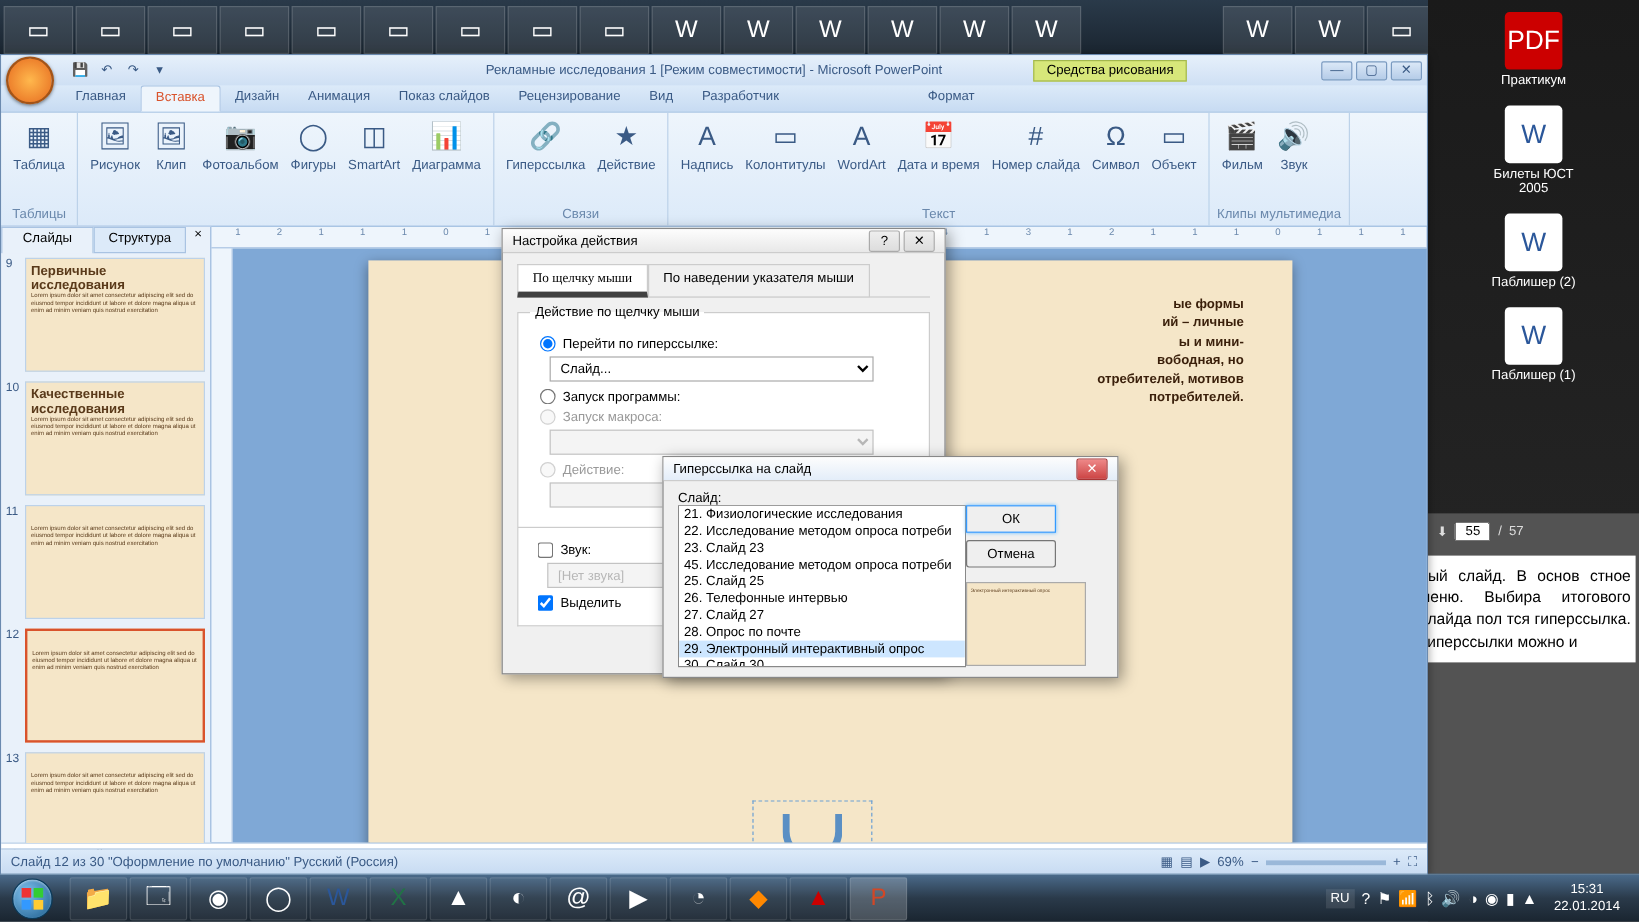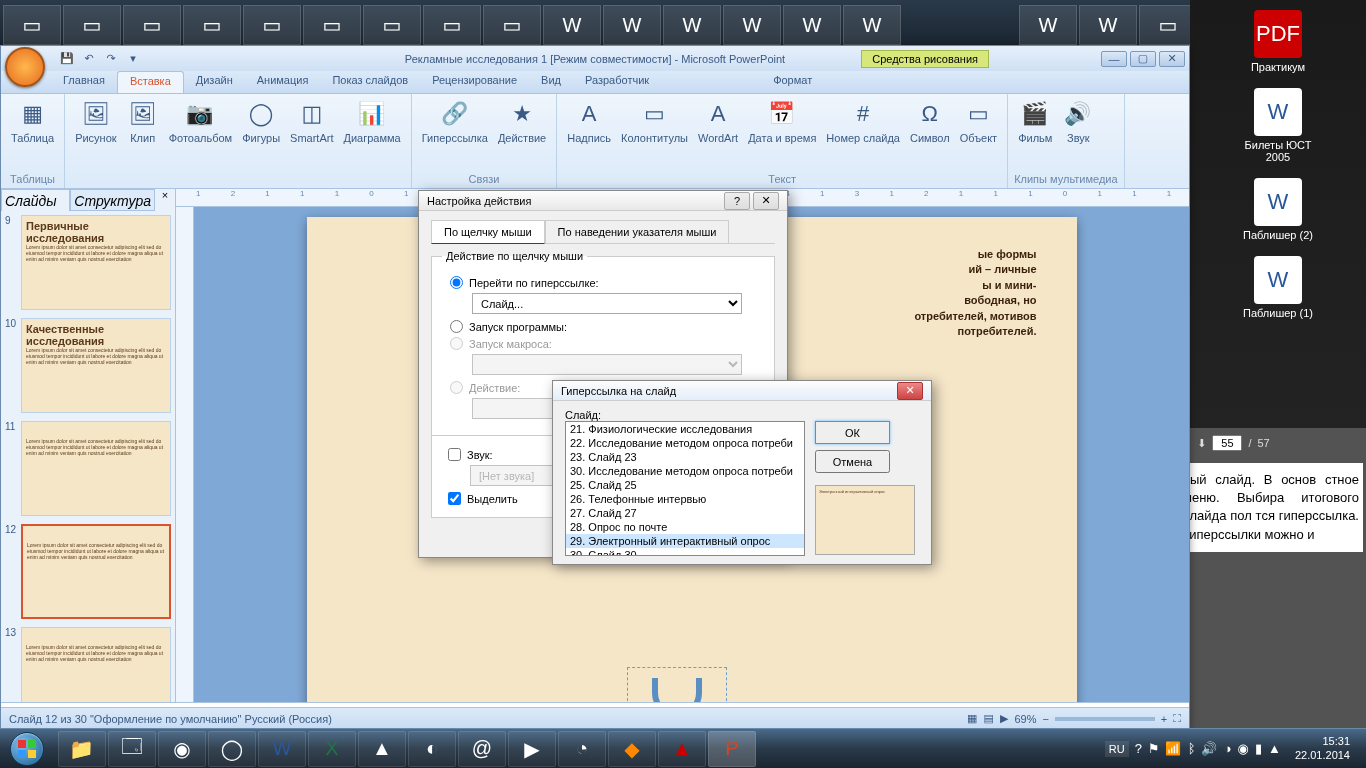--- a/index.html
+++ b/index.html
@@ -36,21 +36,21 @@
 .rgroup { border-right:1px solid #bcd2e9; padding:2px 6px; display:flex; flex-direction:column; justify-content:space-between; position:relative; }
 .rgroup-items { display:flex; gap:2px; flex:1; }
 .rbtn { display:flex; flex-direction:column; align-items:center; justify-content:flex-start; padding:2px 4px; cursor:pointer; color:#3a5a85; min-width:40px; }
 .rbtn .ric { width:32px; height:32px; margin-bottom:2px; display:flex; align-items:center; justify-content:center; font-size:22px; }
 .rbtn span { font-size:11px; text-align:center; line-height:1.1; }
 .rgroup-label { text-align:center; font-size:11px; color:#6a88ac; padding-bottom:1px; }
 
 .workarea { display:flex; height: calc(100% - 170px); }
 .slidepanel { width:175px; background:#e9f1fa; border-right:1px solid #a9c3e2; display:flex; flex-direction:column; }
 .sp-tabs { display:flex; height:22px; }
-.sp-tab { flex:1; padding:3px; background:#dceaf9; border:1px solid #a9c3e2; cursor:pointer; font-size:14px;font-style:italic; }
+.sp-tab { flex:1; text-align:center; padding:3px; background:#dceaf9; border:1px solid #a9c3e2; cursor:pointer; font-size:11px; }
 .sp-tab.active { background:#e9f1fa; border-bottom:none; }
 .sp-close { width:20px; text-align:center; cursor:pointer; }
 .thumbs { overflow-y:auto; flex:1; padding:4px; }
 .thumb { display:flex; margin-bottom:8px; }
 .thumb-num { width:16px; font-size:10px; color:#3a5a85; }
 .thumb-box { flex:1; height:95px; border:1px solid #bcd2e9; background:#f5e6c8; padding:4px; font-size:5px; color:#5a3a1a; overflow:hidden; }
 .thumb.sel .thumb-box { border:2px solid #d9532c; }
 
 .canvas { flex:1; background:#7fa8d6; position:relative; overflow:hidden; }
 .ruler-h { height:18px; background:#eef5fc; border-bottom:1px solid #a9c3e2; font-size:8px; color:#6a88ac; white-space:nowrap; padding-left:20px; letter-spacing:14px; }
@@ -68,41 +68,41 @@
 
 
 .dlg { position:absolute; background:#f0f0f0; border:1px solid #888; box-shadow:3px 3px 12px rgba(0,0,0,.4); }
 .dlg-title { height:20px; background:linear-gradient(#fdfdfd,#e8e8e8); border-bottom:1px solid #ccc; display:flex; align-items:center; padding:0 8px; }
 .dlg-title .dt-text { flex:1; }
 .dlg-title .dt-btn { width:26px; height:18px; border:1px solid #aaa; background:linear-gradient(#eee,#ddd); margin-left:3px; display:flex; align-items:center; justify-content:center; cursor:pointer; border-radius:2px; }
 .dlg-title .dt-btn.close { background:linear-gradient(#e88,#c44); color:#fff; border-color:#a33; }
 .dlg-body { padding:8px 12px; }
 .dlg-tabs { display:flex; border-bottom:1px solid #ccc; }
 .dlg-tab { padding:5px 12px; border:1px solid #ccc; background:#f0f0f0; cursor:pointer; position:relative; top:1px; }
-.dlg-tab.active { background:#fff; border-bottom:1px solid #404040; }
+.dlg-tab.active { background:#fff; border-bottom:5px solid #404040;font-family:Liberation Serif, serif; }
 .dlg-fieldset { border:1px solid #ccc; padding:10px; margin-top:6px; background:#fff; }
 .dlg-fieldset legend { padding:0 4px; }
 .radio-row, .check-row { margin:4px 0 4px 8px; display:flex; align-items:center; gap:6px; }
 .radio-row label, .check-row label { cursor:pointer; }
 .radio-row.dis label, .check-row.dis label { color:#999; }
-.radio-sub { margin-left:30px; margin-bottom:6px; display:flex; align-items:flex-start; gap:6px; }
+.radio-sub { margin-left:16px; margin-bottom:6px; display:flex; align-items:flex-start; gap:6px; }
 .radio-sub select, .radio-sub input[type=text] { width:270px; height:21px; border:1px solid #aaa; padding:0 4px; background:#fff; }
 .radio-sub input[disabled], .radio-sub select[disabled] { background:#f0f0f0; color:#999; }
 .radio-sub button { width:70px; height:22px; }
 .dlg-actions { display:flex; justify-content:flex-end; gap:6px; padding:8px 0 0; }
 .dlg-actions button { width:75px; height:23px; }
 
 
 .dlg2 { left:552px; top:380px; width:380px; }
 .dlg2 .dlg-title { background:linear-gradient(#fdfdfd,#e3edf9); }
 .dlg2 .listbox { width:240px; height:135px; border:1px solid #888; background:#fff; overflow-y:auto; font-size:11px; }
 .dlg2 .listbox div { padding:1px 4px; cursor:pointer; white-space:nowrap; overflow:hidden; }
 .dlg2 .listbox div.sel { background:#cde6ff; }
 .dlg2 .preview { width:100px; height:70px; border:1px solid #aaa; background:#f5e6c8; font-size:4px; padding:3px; color:#5a3a1a; margin-top:6px; }
-.dlg2-cols { display:flex; gap:10px; }
+.dlg2-cols { display:flex; gap:0; }
 .dlg2-right { display:flex; flex-direction:column; gap:6px; }
 .dlg2-right button { width:75px; height:23px; }
 .dlg2-right button.def { border:1px solid #3399ff; box-shadow:0 0 3px #6bf; }
 
 
 .toptask { position:absolute; left:0; top:0; width:1200px; height:45px; background:linear-gradient(#2a3a4a,#1a2530); display:flex; align-items:flex-end; padding:0 3px; gap:2px; }
 .toptask .tt-item { width:58px; height:40px; background:rgba(255,255,255,.1); border:1px solid rgba(255,255,255,.15); display:flex; align-items:center; justify-content:center; font-size:20px; color:#fff; }
 
 
 .taskbar { position:absolute; bottom:0; left:0; width:1366px; height:40px; background:linear-gradient(#4a6a8a 0%, #2a3a4a 50%, #1a2530 100%); display:flex; align-items:center; border-top:1px solid #6a8aa9; }
@@ -111,21 +111,21 @@
 .start-orb::after { content:""; width:18px; height:18px; background:
   linear-gradient(#e33,#e33) 0 0/8px 8px no-repeat,
   linear-gradient(#3c3,#3c3) 10px 0/8px 8px no-repeat,
   linear-gradient(#39f,#39f) 0 10px/8px 8px no-repeat,
   linear-gradient(#fc3,#fc3) 10px 10px/8px 8px no-repeat; }
 .tb-items { display:flex; gap:2px; margin-left:4px; flex:1; }
 .tb-item { width:48px; height:36px; border:1px solid rgba(255,255,255,.12); background:rgba(255,255,255,.05); display:flex; align-items:center; justify-content:center; font-size:20px; color:#fff; cursor:pointer; border-radius:2px; }
 .tb-tray { display:flex; align-items:center; gap:6px; color:#fff; padding:0 8px; font-size:11px; }
 .tb-tray .lang { background:rgba(255,255,255,.1); padding:2px 4px; }
 .tb-tray .tray-ico { font-size:13px; }
-.tb-time { text-align:right; line-height:1.2; padding:0 8px; }
+.tb-time { text-align:center; line-height:1.2; padding:0 8px; }
 </style>
 </head>
 <body>
 
 <div class="toptask">
   <div class="tt-item">▭</div>
   <div class="tt-item">▭</div>
   <div class="tt-item">▭</div>
   <div class="tt-item">▭</div>
   <div class="tt-item">▭</div>
@@ -431,21 +431,21 @@
     <span class="dt-btn close">✕</span>
   </div>
   <div class="dlg-body">
     <div>Слайд:</div>
     <div class="dlg2-cols">
       <div>
         <div class="listbox" id="listbox2">
             <div>21. Физиологические исследования</div>
             <div>22. Исследование методом опроса потреби</div>
             <div>23. Слайд 23</div>
-            <div>30. Исследование методом опроса потреби</div>
+            <div>45. Исследование методом опроса потреби</div>
             <div>25. Слайд 25</div>
             <div>26. Телефонные интервью</div>
             <div>27. Слайд 27</div>
             <div>28. Опрос по почте</div>
             <div class="sel">29. Электронный интерактивный опрос</div>
             <div>30. Слайд 30</div>
           </div>
       </div>
       <div class="dlg2-right">
         <button class="def">ОК</button>

